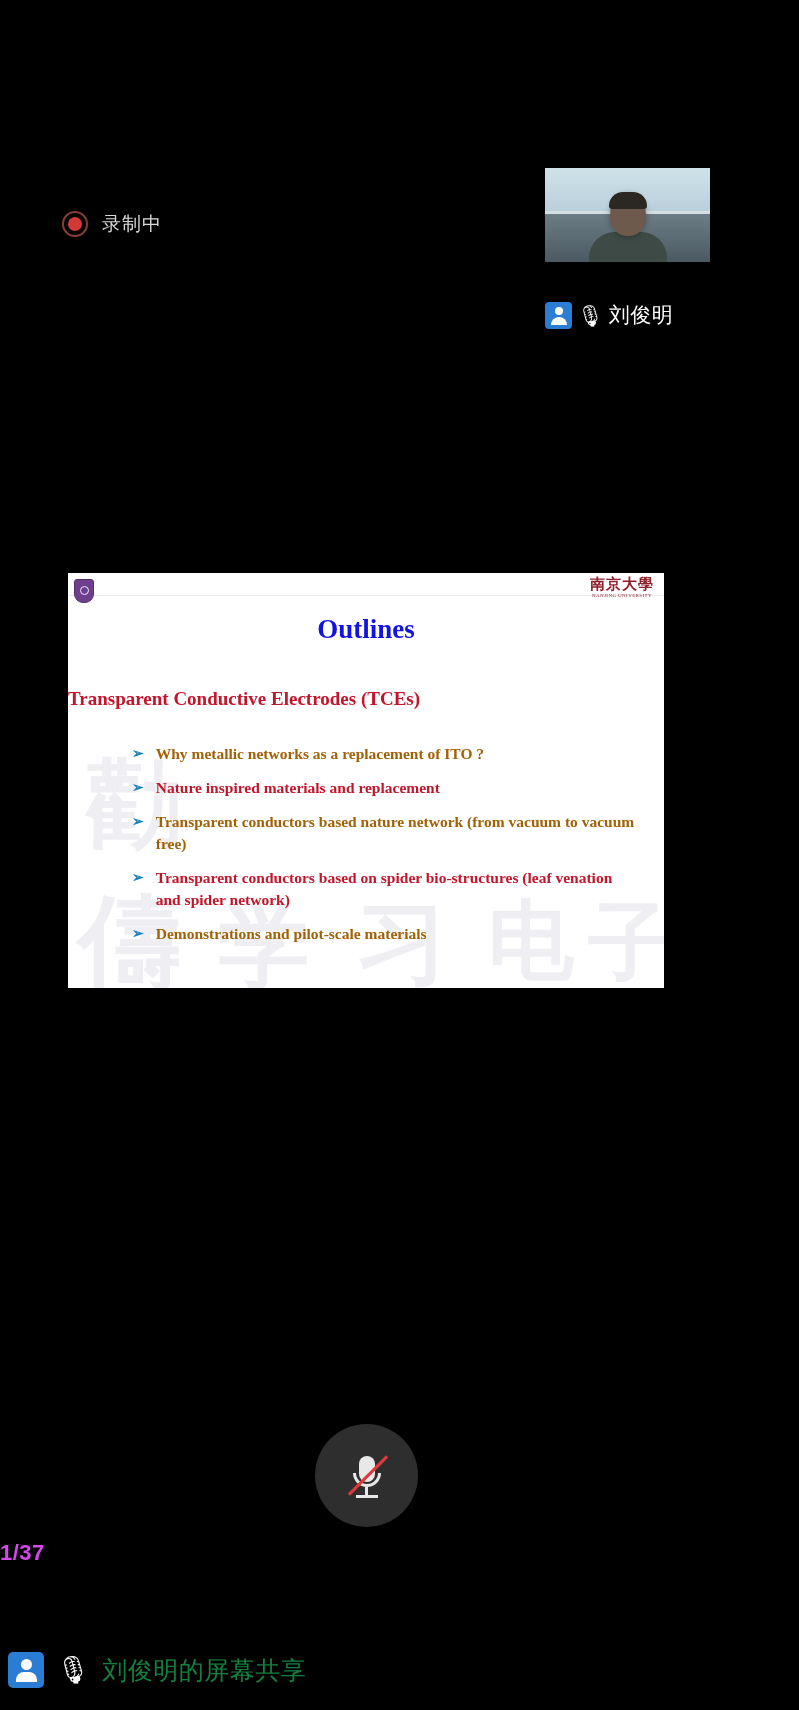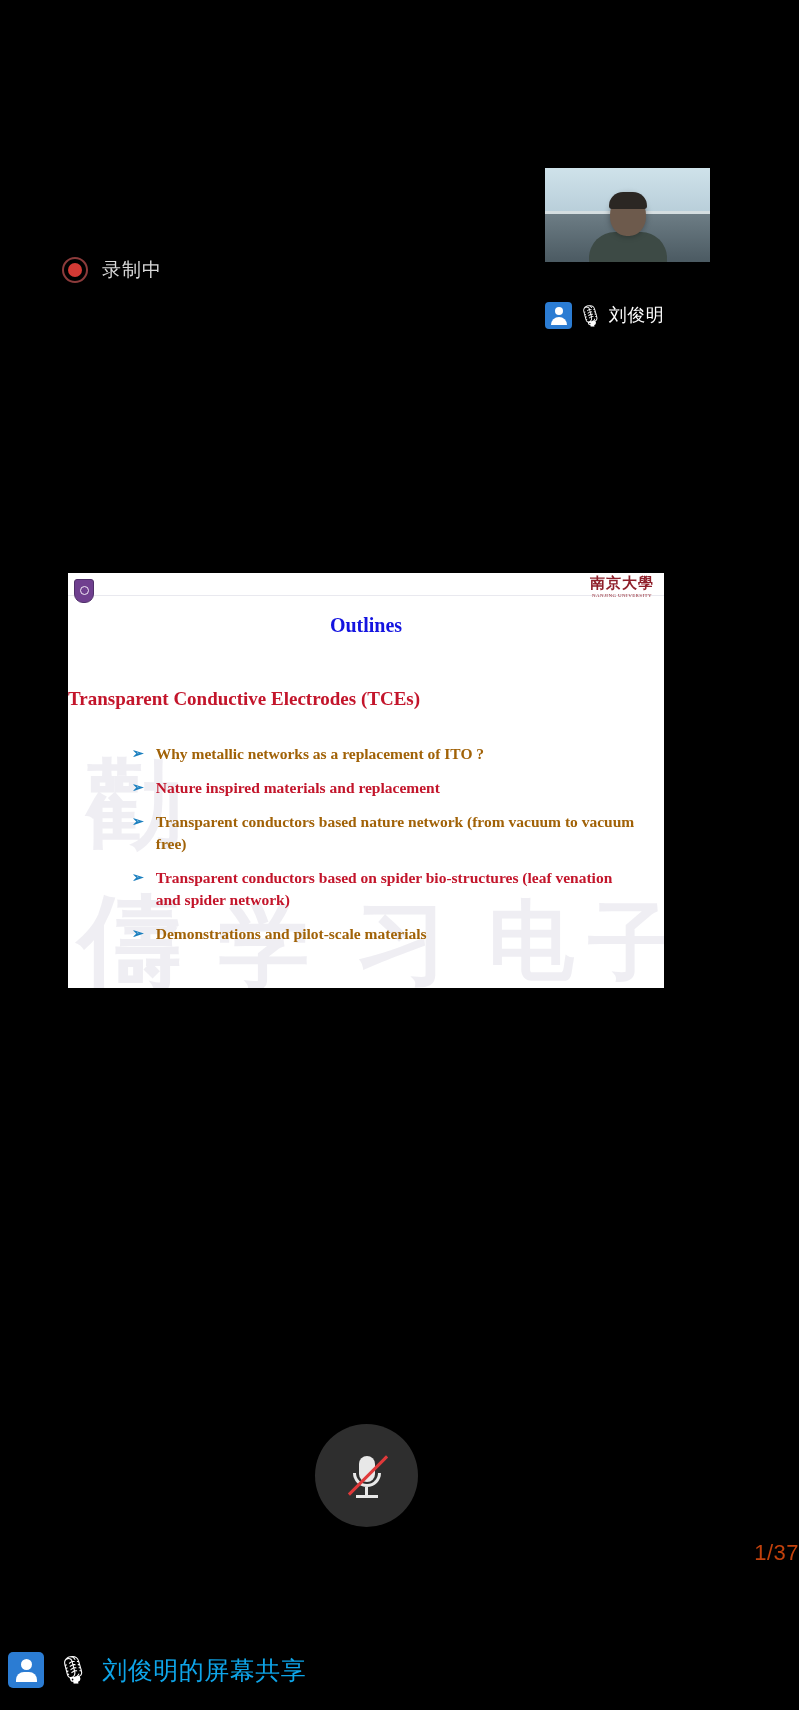--- a/index.html
+++ b/index.html
@@ -17,21 +17,20 @@
   }
 
   
   #recording-indicator {
     position: absolute;
     left: 62px;
     top: 211px;
     display: flex;
     align-items: center;
     gap: 14px;
-    margin-top: 46px;
   }
   #recording-indicator .rec-dot {
     width: 26px;
     height: 26px;
     border-radius: 50%;
     border: 2px solid #8c3b3b;
     box-sizing: border-box;
     display: flex;
     align-items: center;
     justify-content: center;
@@ -151,21 +150,21 @@
     margin-left: -8px;
     border-radius: 8px 8px 0 0;
     background: #ffffff;
   }
   .mic-glyph {
     font-size: 21px;
     line-height: 1;
     color: #ffffff;
   }
   #participant-name-row .pname {
-    font-size: 18px;
+    font-size: 21px;
     color: #ffffff;
     letter-spacing: .5px;
   }
 
   
   #shared-slide {
     position: absolute;
     left: 68px;
     top: 573px;
     width: 596px;
@@ -220,21 +219,21 @@
   }
   #slide-logo-right {
     position: absolute;
     right: 10px;
     top: 3px;
     text-align: center;
     color: #8f1f2a;
     line-height: 1.05;
   }
   #slide-logo-right .cn {
-    font-family: Liberation Serif, serif;
+    font-family: Liberation Sans, sans-serif;
     font-size: 15px;
     font-weight: bold;
     letter-spacing: 1px;
     display: block;
   }
   #slide-logo-right .en {
     font-family: "Liberation Serif", serif;
     font-size: 5px;
     letter-spacing: .4px;
     display: block;
@@ -242,21 +241,21 @@
   }
 
   #slide-title {
     position: absolute;
     left: 0; right: 0;
     top: 41px;
     text-align: center;
     color: #1414e0;
     font-family: "Liberation Serif", serif;
     font-weight: bold;
-    font-size: 20px;
+    font-size: 27px;
   }
   #slide-subtitle {
     position: absolute;
     left: 0; right: 0;
     top: 115px;
     text-align: left;
     color: #c3152b;
     font-family: "Liberation Serif", serif;
     font-weight: bold;
     font-size: 19px;
@@ -354,24 +353,25 @@
     width: 54px;
     height: 3px;
     margin-top: -1.5px;
     background: #e0393a;
     transform: rotate(-45deg);
   }
   #page-indicator {
     position: absolute;
     left: 0; right: 0;
     top: 1540px;
-    text-align: right;
+    text-align: left;
     font-size: 22px;
-    color: #c2410c;
+    color: #d946ef;
     letter-spacing: .5px;
+    font-weight: bold;
   }
 
   
   #share-status-bar {
     position: absolute;
     left: 0;
     bottom: 0;
     height: 80px;
     display: flex;
     align-items: center;
@@ -385,21 +385,21 @@
   }
   #share-status-bar .badge-person::before {
     top: 7px; width: 11px; height: 11px; margin-left: -5.5px;
   }
   #share-status-bar .badge-person::after {
     top: 20px; width: 21px; height: 10px; margin-left: -10.5px;
   }
   #share-status-bar .mic-glyph { font-size: 27px; }
   #share-status-bar .share-text {
     font-size: 25px;
-    color: #0ea5e9;
+    color: #15803d;
     letter-spacing: .5px;
   }
 </style>
 </head>
 <body>
 
 <div id="recording-indicator">
   <span class="rec-dot"></span>
   <span class="rec-label">录制中</span>
 </div>

